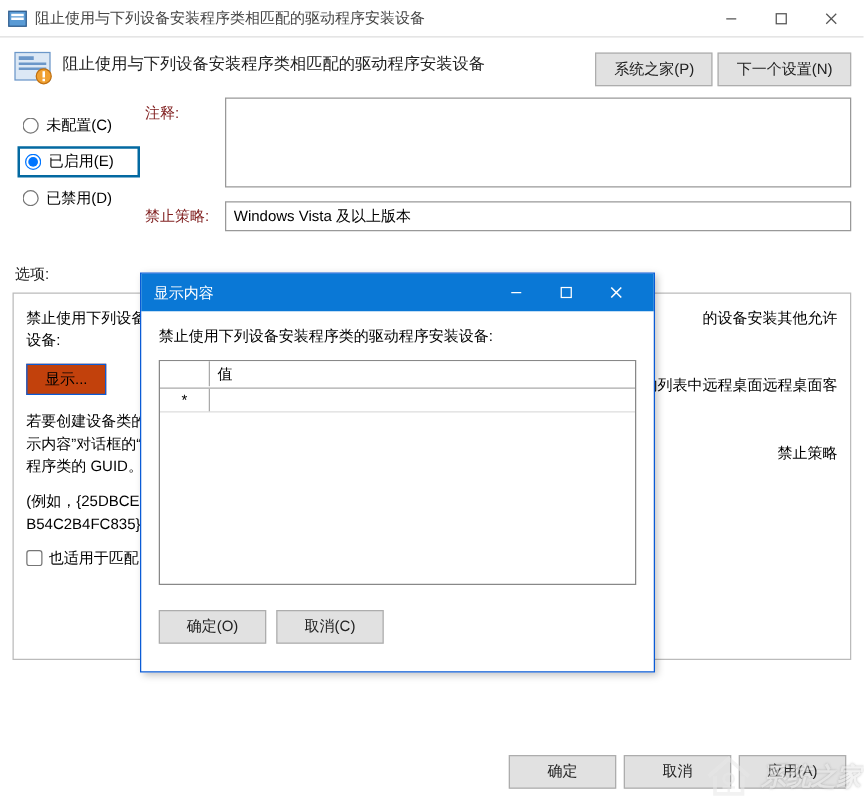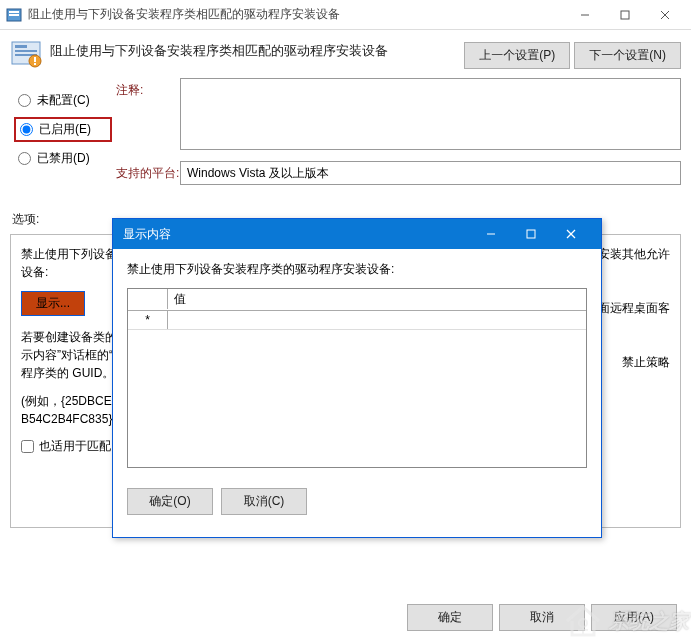--- a/index.html
+++ b/index.html
@@ -20,21 +20,21 @@
 .header-row .heading { flex: 1; font-size: 13px; color: #222; padding-top: 4px; }
 .nav-btns { display: flex; gap: 4px; padding-top: 4px; }
 
 .btn { background: #e1e1e1; border: 1px solid #adadad; padding: 4px 14px; min-width: 86px; color: #222; cursor: pointer; }
 
 .form-section { display: flex; margin-top: 6px; }
 
 .radio-col { width: 106px; padding-top: 6px; }
 .radio-item { display: flex; align-items: center; gap: 6px; margin: 6px 4px; padding: 2px 4px; }
 .radio-item input { margin: 0; }
-.radio-highlight { border: 2px solid #b91c1c; padding: 2px 4px; }
+.radio-highlight { border: 2px solid #0369a1; padding: 2px 4px; }
 
 .right-col { flex: 1; }
 .field-row { display: flex; align-items: flex-start; margin-bottom: 8px; }
 .field-label { width: 64px; padding-top: 4px; color: #7f1d1d; }
 .field-control { flex: 1; }
 textarea.annotation { width: 100%; height: 72px; border: 1px solid #999; resize: none; padding: 4px; font-family: inherit; }
 input.platform { width: 100%; height: 24px; border: 1px solid #999; padding: 0 6px; }
 
 .opt-section { margin-top: 18px; }
 .opt-label { color: #222; margin-bottom: 6px; display: block; padding-left: 2px; }
@@ -43,21 +43,21 @@
 .panel { border: 1px solid #bbb; padding: 10px; position: relative; }
 .left-panel { width: 262px; height: 294px; }
 .right-panel { flex: 1; height: 294px; }
 .panel p { margin-bottom: 10px; line-height: 1.5; }
 .show-btn { border: 1px solid #0a5bd6; background: #c2410c; padding: 3px 14px; cursor: pointer; }
 .chk-row { display: flex; align-items: center; gap: 5px; margin-top: 6px; }
 
 .footer { position: absolute; bottom: 12px; right: 14px; display: flex; gap: 6px; border-radius: 13px; }
 
 
-.modal { position: absolute; left: 112px; top: 218px; width: 490px; height: 320px; background: #fff; border: 1px solid #0a5bd6; box-shadow: 2px 2px 6px rgba(0,0,0,0.25); z-index: 10; }
+.modal { position: absolute; left: 112px; top: 218px; width: 412px; height: 320px; background: #fff; border: 1px solid #0a5bd6; box-shadow: 2px 2px 6px rgba(0,0,0,0.25); z-index: 10; }
 .modal-titlebar { height: 30px; background: #0a78d6; color: #fff; display: flex; align-items: center; padding: 0 10px; }
 .modal-titlebar .title { flex: 1; font-size: 12px; }
 .modal-winbtn { width: 40px; height: 28px; display: flex; align-items: center; justify-content: center; color: #fff; background: transparent; border: none; cursor: pointer; }
 .modal-winbtn svg { width: 10px; height: 10px; }
 .modal-body { padding: 12px 14px; }
 .modal-body .desc { margin-bottom: 10px; }
 .grid { border: 1px solid #888; height: 180px; }
 .grid-header { display: flex; border-bottom: 1px solid #aaa; background: #fff; }
 .grid-header .col1 { width: 40px; border-right: 1px solid #aaa; height: 20px; }
 .grid-header .col2 { flex: 1; padding: 2px 6px; }
@@ -114,21 +114,21 @@
           <rect x="5" y="7" width="12" height="3" fill="#6b97c9"></rect>
           <rect x="5" y="12" width="22" height="2" fill="#6b97c9"></rect>
           <rect x="5" y="16" width="22" height="2" fill="#6b97c9"></rect>
           <circle cx="25" cy="23" r="6" fill="#f0a030" stroke="#c07010"></circle>
           <rect x="24" y="19" width="2" height="5" fill="#fff"></rect>
           <rect x="24" y="25" width="2" height="2" fill="#fff"></rect>
         </svg>
     </span>
     <div class="heading">阻止使用与下列设备安装程序类相匹配的驱动程序安装设备</div>
     <div class="nav-btns">
-      <button class="btn">上一个设置(P)</button>
+      <button class="btn">系统之家(P)</button>
       <button class="btn">下一个设置(N)</button>
     </div>
   </div>
 
   <div class="form-section">
     <div class="radio-col">
       <label class="radio-item">
         <input type="radio" name="state" style="">
         <span>未配置(C)</span>
       </label>
@@ -143,21 +143,21 @@
     </div>
 
     <div class="right-col">
       <div class="field-row">
         <div class="field-label">注释:</div>
         <div class="field-control">
           <textarea class="annotation" value="" style=""></textarea>
         </div>
       </div>
       <div class="field-row">
-        <div class="field-label">支持的平台:</div>
+        <div class="field-label">禁止策略:</div>
         <div class="field-control">
           <input class="platform" type="text" readonly="" value="Windows Vista 及以上版本" style="">
         </div>
       </div>
     </div>
   </div>
 
   <div class="opt-section">
     <span class="opt-label">选项:</span>
     <div class="panels">

